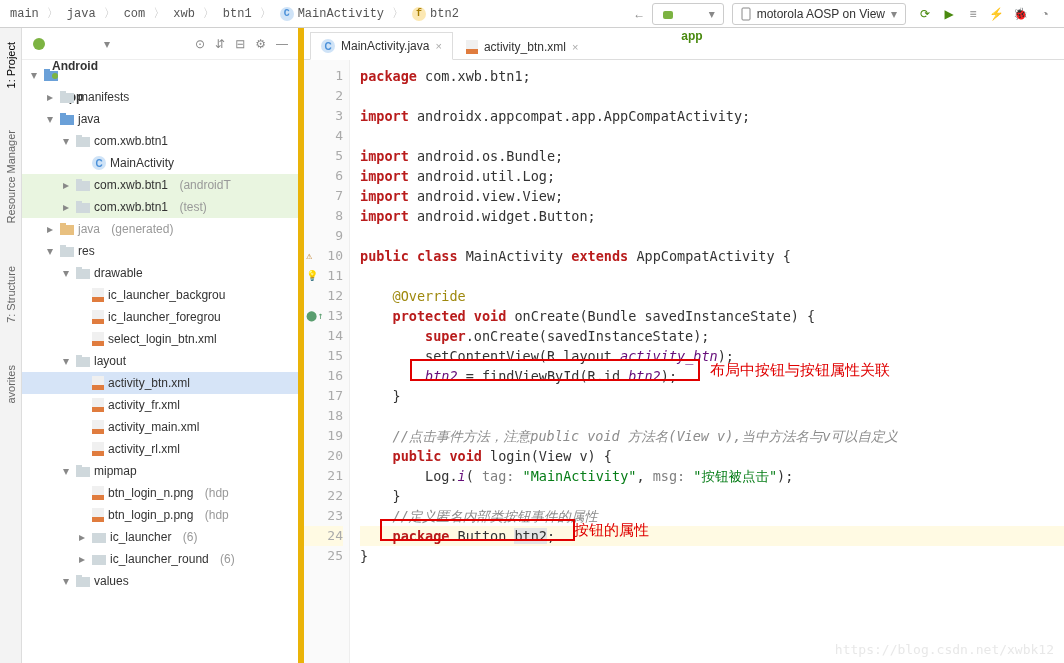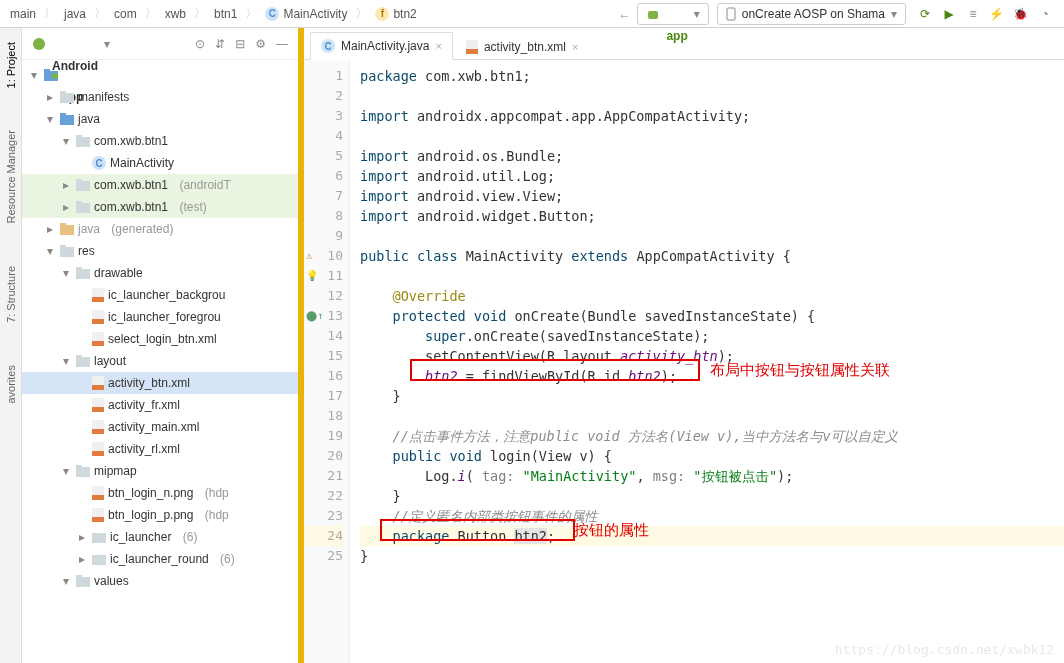--- a/index.html
+++ b/index.html
@@ -1,18 +1,18 @@
 <!DOCTYPE html>
 <html><head>
 <meta charset="utf-8">
 <style>
   * { box-sizing: border-box; margin:0; padding:0; }
   body { font-family: "Segoe UI", Arial, sans-serif; font-size:12px; color:#333; background:#fff; width:1064px; height:663px; overflow:hidden; position:relative;}
   .top-bar { display:flex; align-items:center; height:28px; border-bottom:1px solid #d0d0d0; padding:0 8px; gap:2px;}
-  .crumb { display:flex; gap:4px; color:#555; padding:0 2px;}
+  .crumb { display:flex; gap:4px; color:#555; padding:0 2px;font-family:Liberation Mono, monospace;}
   .crumb-sep { color:#bbb; padding:0 4px;}
   .spacer { flex:1; }
   .tool-btn { width:22px; height:22px; display:flex; align-items:center; justify-content:center; color:#888; border-radius:3px;}
   .run-cfg { display:flex; align-items:center; gap:6px; padding:0 8px; height:22px; border:1px solid #ccc; border-radius:3px; margin-right:6px;}
   .device-sel { display:flex; align-items:center; gap:6px; padding:0 8px; height:22px; border:1px solid #ccc; border-radius:3px; margin-right:6px; max-width:200px; overflow:hidden;}
   .green { color:#4a8a10; }
   .main { display:flex; height:calc(663px - 28px);}
   .left-tabs { width:22px; background:#f3f3f3; border-right:1px solid #ddd; display:flex; flex-direction:column; align-items:center; padding-top:8px; gap:30px;}
   .vtab { writing-mode:vertical-rl; transform:rotate(180deg); color:#666; font-size:11px; padding:6px 2px; cursor:pointer; display:flex; align-items:center; gap:4px;}
   .vtab.active { color:#000; }
@@ -36,21 +36,21 @@
   .tab .close { color:#aaa; font-size:11px;}
   .code-wrap { flex:1; display:flex; overflow:hidden; background:#fff;}
   .gutter { width:46px; background:#fafafa; border-right:1px solid #eee; text-align:right; color:#aaa; font-family:Consolas,monospace; font-size:13px; padding:6px 6px 6px 0; position:relative;}
   .gutter .gl { height:20px; line-height:20px; position:relative;}
   .gutter .mark { position:absolute; left:2px; font-size:10px; }
   .gutter .mark-o { color:#5a9e6f;}
   .gutter .mark-g { color:#c08030;}
   .gutter .mark-l { color:#c0a030;}
   .code { flex:1; font-family:Consolas,monospace; font-size:13.5px; padding:6px 0 6px 10px; position:relative; overflow:hidden;}
   .cl { height:20px; line-height:20px; white-space:pre;}
-  .kw { color:#0c4a6e; font-weight:normal;}
+  .kw { color:#b91c1c; font-weight:bold;}
   .str { color:#067d17;}
   .com { color:#8c8c8c; font-style:italic;}
   .ann { color:#9e880d;}
   .field { color:#660e7a; font-style:italic;}
   .param { color:#808080;}
   .cur-line { background:#fffae3;}
   .redbox { position:absolute; border:2px solid #e00000; pointer-events:none;}
   .redlabel { position:absolute; color:#e00000; font-family:"SimSun","Microsoft YaHei",sans-serif; font-size:15px; pointer-events:none;}
   .watermark { position:absolute; right:10px; bottom:6px; color:#e8e8e8; font-size:13px; pointer-events:none;}
   svg { display:block;}
@@ -94,21 +94,21 @@
     <svg width="14" height="14">
         <rect x="2" y="4" width="10" height="8" rx="2" fill="#7cb342"></rect>
       </svg>
     <span class="green bold">app</span>
     <span style="color:#888">▾</span>
   </div>
   <div class="device-sel">
     <svg width="10" height="14">
         <rect x="1" y="1" width="8" height="12" rx="1" fill="none" stroke="#888"></rect>
       </svg>
-    <span>onCreate AOSP on Shama</span>
+    <span>motorola AOSP on View</span>
     <span style="color:#888">▾</span>
   </div>
   <div class="tool-btn" style="color:#4a8a10">⟳</div>
   <div class="tool-btn" style="color:#4a8a10">▶</div>
   <div class="tool-btn">≡</div>
   <div class="tool-btn">⚡</div>
   <div class="tool-btn" style="color:#4a8a10">🐞</div>
   <div class="tool-btn">◔</div>
 </div>
 

